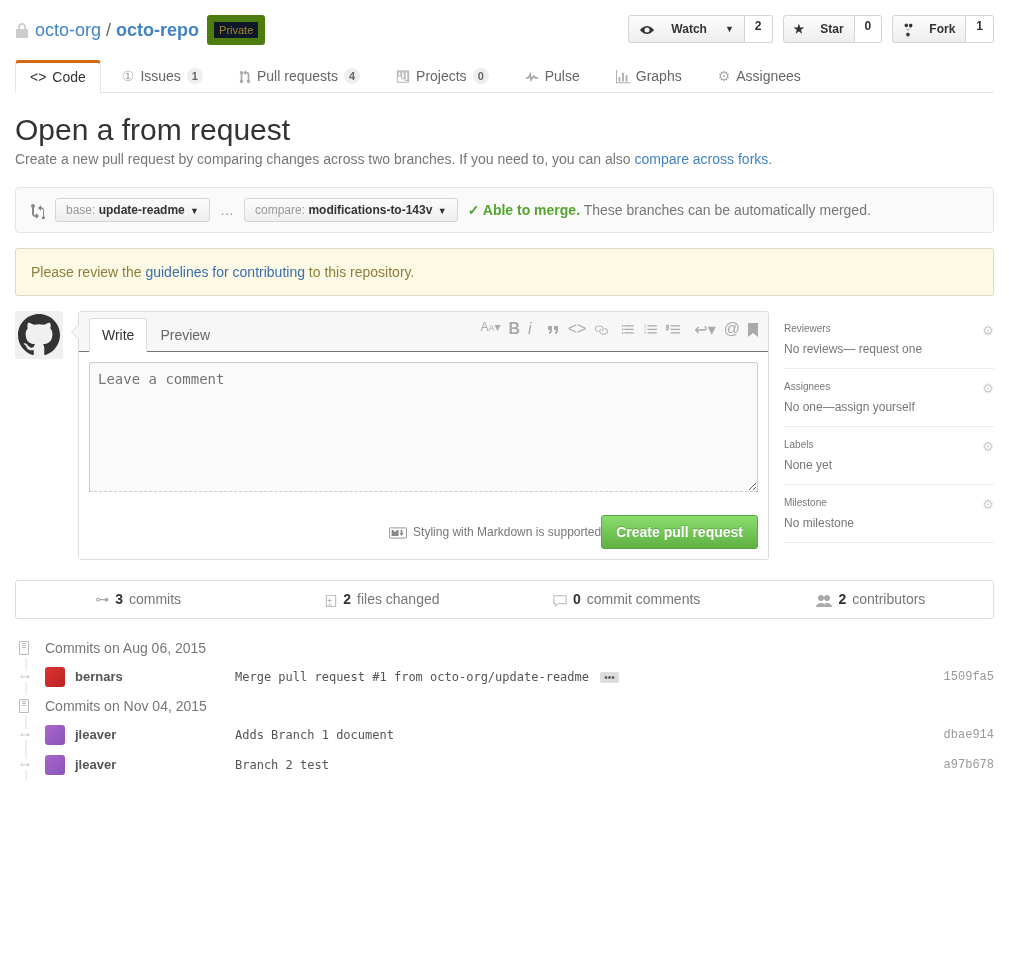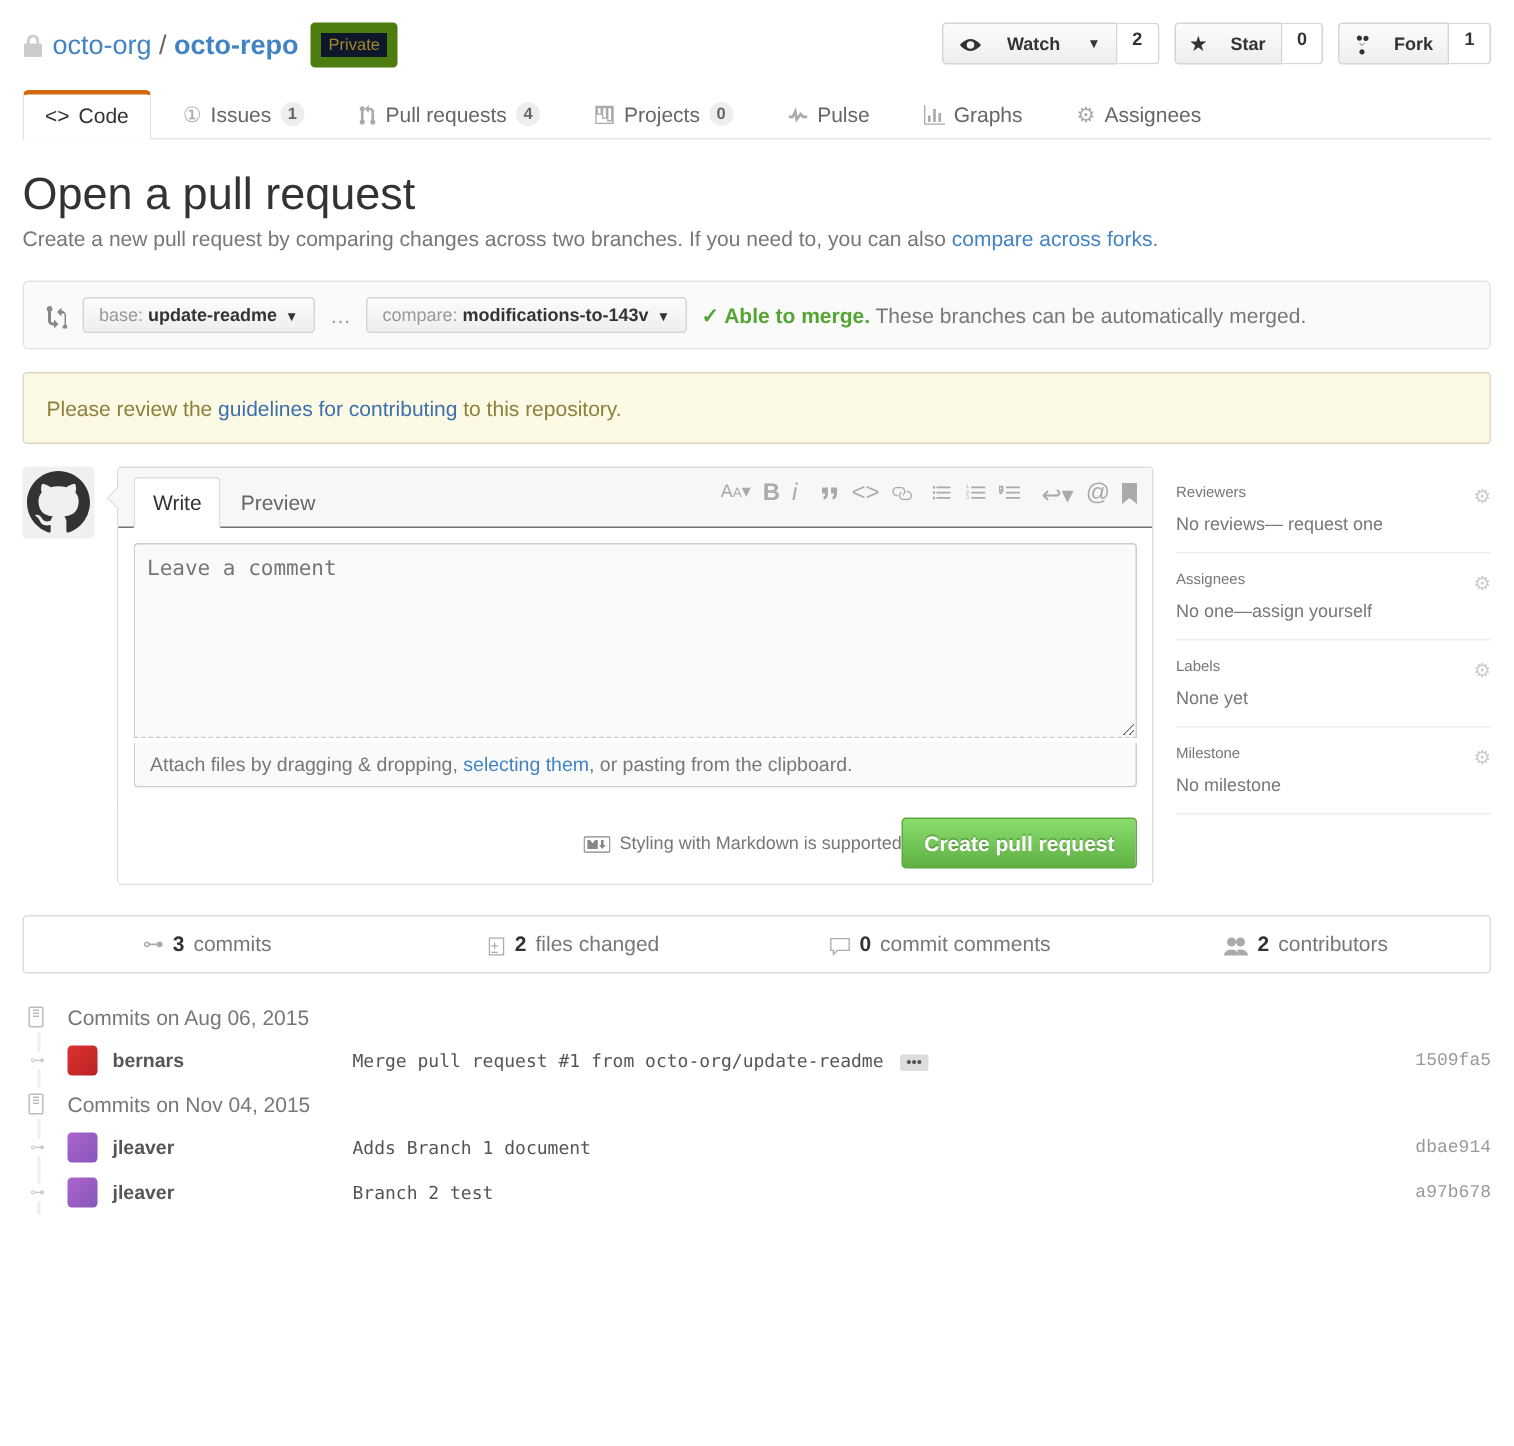--- a/index.html
+++ b/index.html
@@ -153,21 +153,21 @@
           </svg></span>
         <span>Graphs</span>
       </div>
     <div class="tab">
         <span class="icon">⚙</span>
         <span>Assignees</span>
       </div>
   </div>
 </div>
 
-<h1 class="page-title">Open a pull request</h1>
+<h1 class="page-title">Open a from request</h1>
 <p class="subtitle">
   <span>Create a new pull request by comparing changes across two branches. If you need to, you can also </span><a>compare across forks</a><span>.</span>
 </p>
 
 <div class="range-box">
   <span class="compare-icon"><svg width="14" height="16" viewBox="0 0 14 16" fill="currentColor">
         <path d="M5 12H4c-.27-.02-.48-.11-.69-.31-.21-.2-.3-.42-.31-.69V4.72A2 2 0 002 1a2 2 0 00-1 3.72V11c.03.78.34 1.47.94 2.06.6.59 1.28.91 2.06.94h1v2l3-3-3-3v2zm6-8h-1V2l-3 3 3 3V6h1c.27.02.48.11.69.31.21.2.3.42.31.69v6.28A2 2 0 0012 17a2 2 0 001-3.72V7c-.03-.78-.34-1.47-.94-2.06-.6-.59-1.28-.91-2.06-.94z"></path>
       </svg></span>
   <button class="range-btn"><span class="label">base:</span> <span class="val">update-readme</span> <span class="caret">▼</span></button>
   <span class="dots">…</span>
@@ -229,23 +229,20 @@
           <span>↩▾</span>
           <span>@</span>
           <span><svg width="10" height="14" viewBox="0 0 10 14" fill="currentColor">
                 <path d="M0 0h10v14l-5-4-5 4z"></path>
               </svg></span>
         </div>
       </div>
     </div>
     <div class="comment-body">
       <textarea class="textarea" placeholder="Leave a comment" style=""></textarea>
-      <div class="drag-hint">
-        <span>Attach files by dragging &amp; dropping, </span><a>selecting them</a><span>, or pasting from the clipboard.</span>
-      </div>
     </div>
     <div class="form-actions">
       <div class="md-hint">
         <span><svg width="18" height="12" viewBox="0 0 208 128" fill="none" stroke="#888" stroke-width="10">
               <rect x="5" y="5" width="198" height="118" rx="10"></rect>
               <path d="M30 98V30h20l20 25 20-25h20v68M145 98l-25-30h15V30h20v38h15z" fill="#888" stroke="none"></path>
             </svg></span>
         <span>Styling with Markdown is supported</span>
       </div>
       <button class="btn-primary">Create pull request</button>

